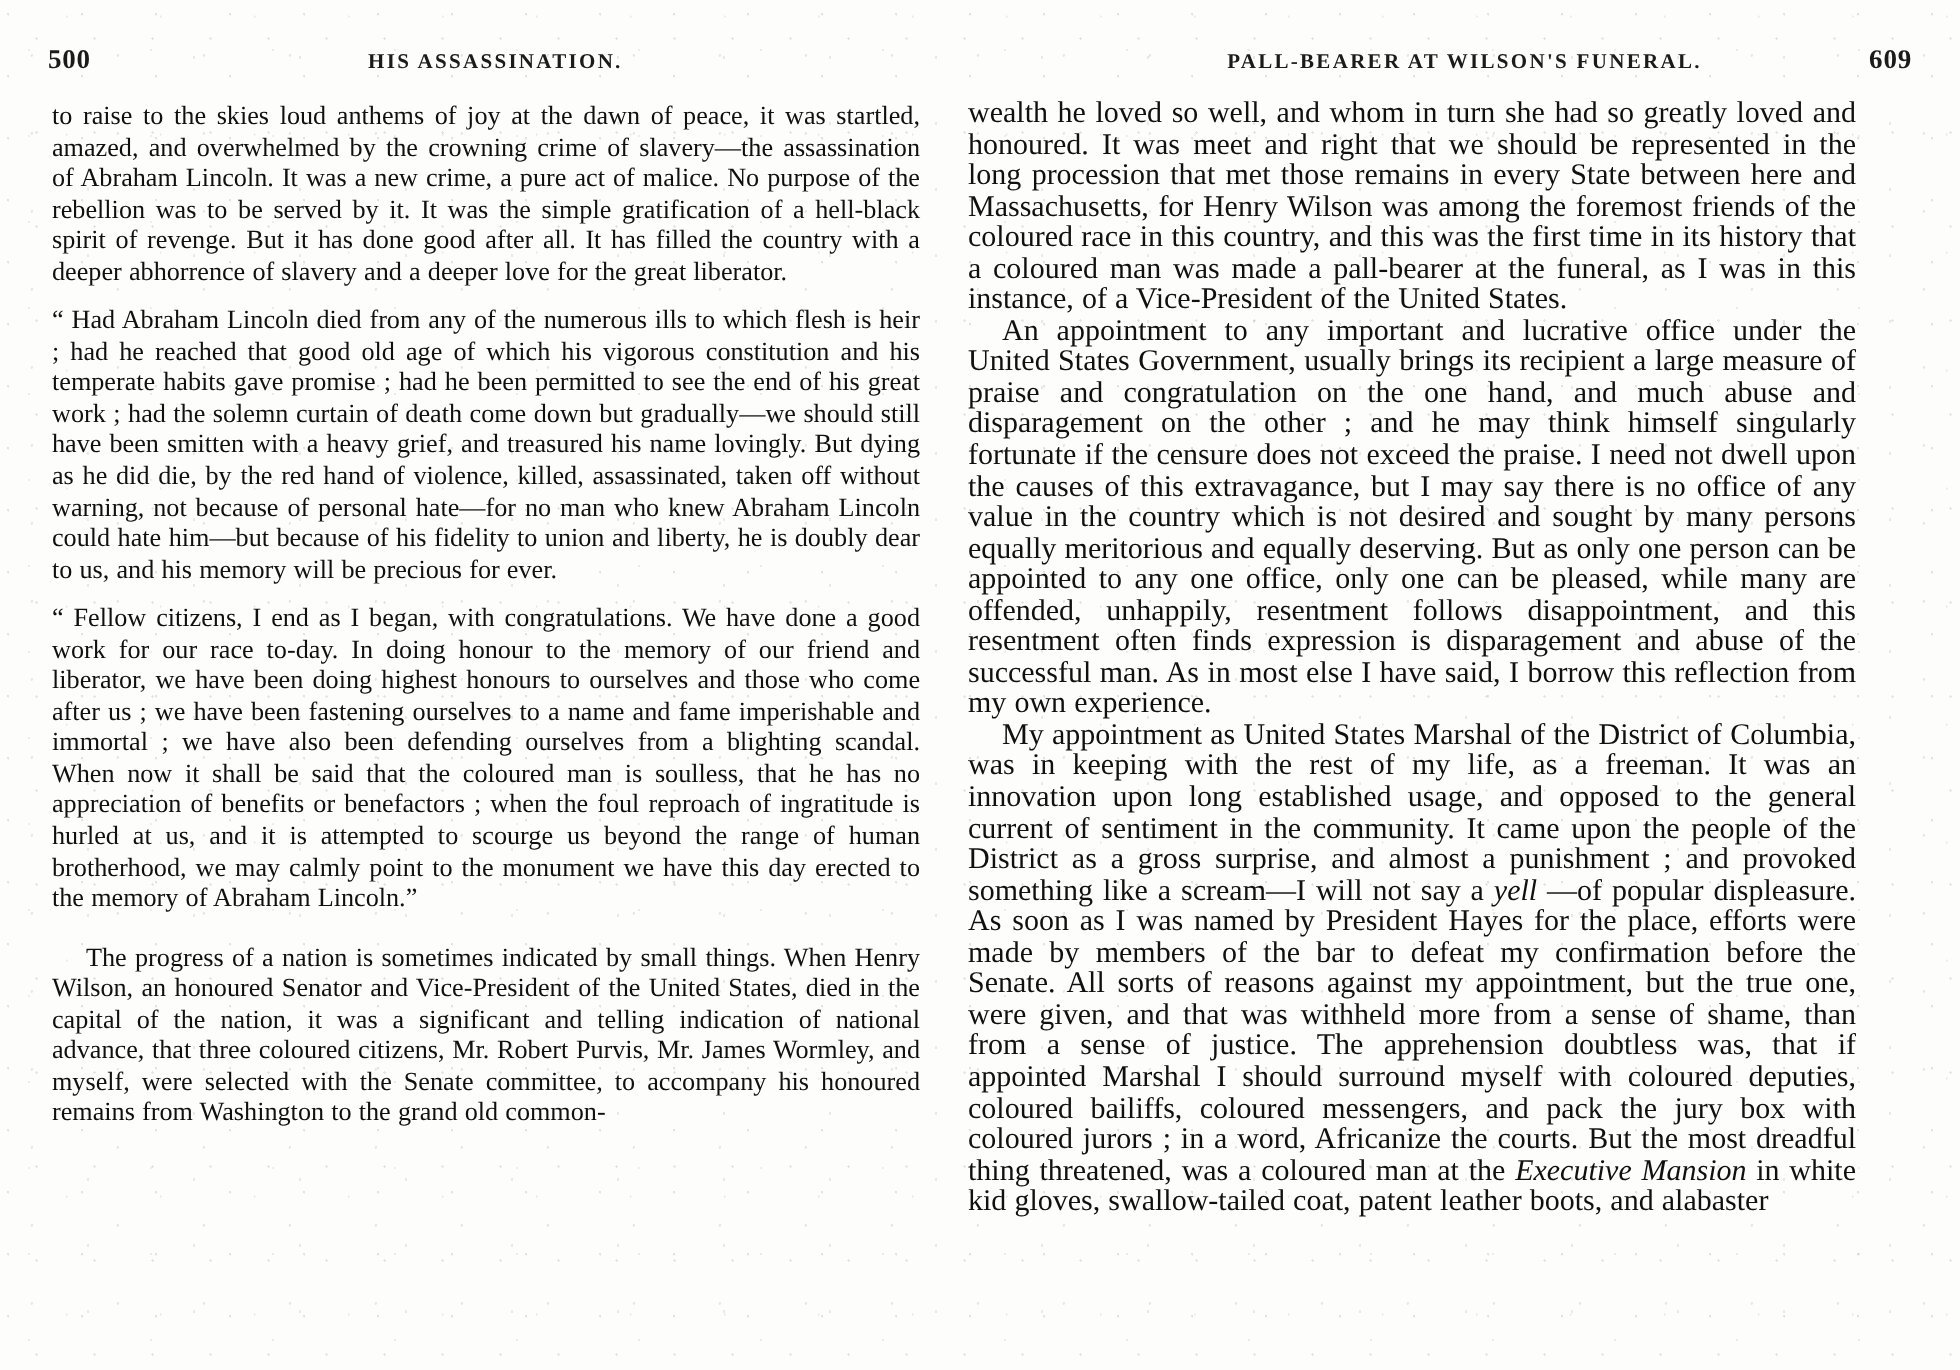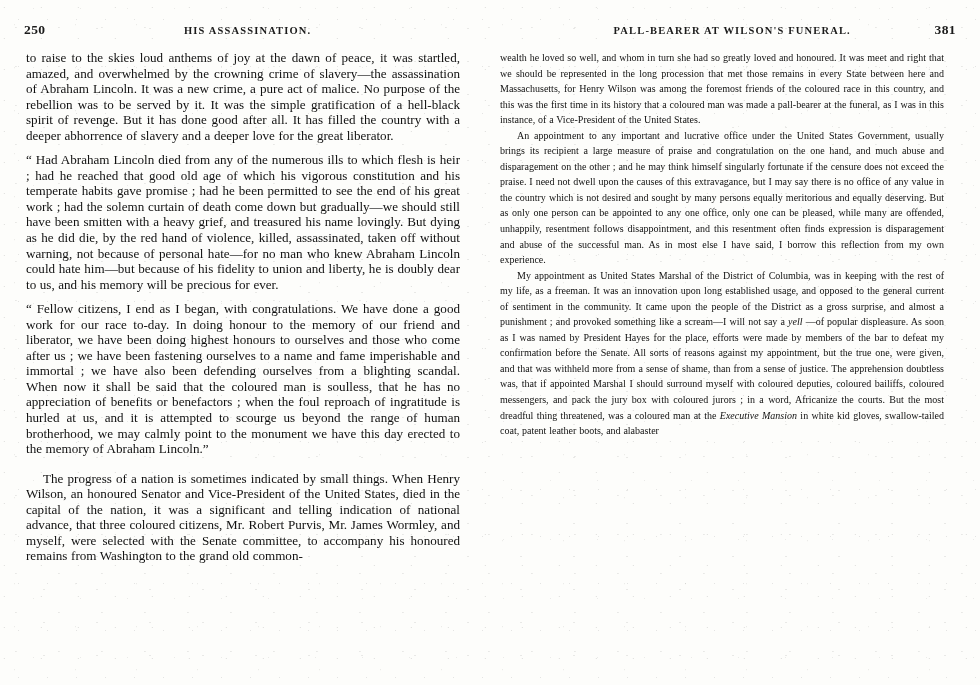--- a/index.html
+++ b/index.html
@@ -63,58 +63,58 @@
   .rh-right .head-title { flex: 1 1 auto; text-align: center; padding-left: 26px; }
   .rh-right .folio { flex: 0 0 auto; }
 
   
   .columns {
     position: absolute;
     top: 50px;
     left: 26px;
     right: 26px;
     display: flex;
-    gap: 40px;
+    gap: 24px;
   }
   .col { width: 434px; }
   .col.right { width: 444px; }
 
   p.para {
     margin: 0;
     font-size: 13.1px;
     line-height: 15.55px;
     color: #101010;
     text-align: justify;
     text-align-last: left;
     word-spacing: 0.3px;
     -webkit-font-smoothing: none;
   }
   p.para.indent { text-indent: 17px; }
   p.para.gap { margin-top: 9px; }
   p.para.gap-lg { margin-top: 14px; }
   i { }
 
-  .col.right p.para { font-size: 10px; }
+  .col.right p.para { font-size: 15px; }
 </style>
 </head>
 <body>
 
 <div class="page">
 
   <div class="running-head">
     <div class="rh-row">
 
       <div class="rh-left">
-        <span class="folio">250</span>
+        <span class="folio">500</span>
         <span class="head-title">HIS ASSASSINATION.</span>
       </div>
 
       <div class="rh-right">
         <span class="head-title">PALL-BEARER AT WILSON'S FUNERAL.</span>
-        <span class="folio">381</span>
+        <span class="folio">609</span>
       </div>
 
     </div>
   </div>
 
   <div class="columns">
 
     <div class="col left">
       <p class="para">to raise to the skies loud anthems of joy at the dawn of peace, it was startled, amazed, and overwhelmed by the crowning crime of slavery—the assassination of Abraham Lincoln. It was a new crime, a pure act of malice. No purpose of the rebellion was to be served by it. It was the simple gratification of a hell-black spirit of revenge. But it has done good after all. It has filled the country with a deeper abhorrence of slavery and a deeper love for the great liberator.</p>
       <p class="para gap">“ Had Abraham Lincoln died from any of the numerous ills to which flesh is heir ; had he reached that good old age of which his vigorous constitution and his temperate habits gave promise ; had he been permitted to see the end of his great work ; had the solemn curtain of death come down but gradually—we should still have been smitten with a heavy grief, and treasured his name lovingly. But dying as he did die, by the red hand of violence, killed, assassinated, taken off without warning, not because of personal hate—for no man who knew Abraham Lincoln could hate him—but because of his fidelity to union and liberty, he is doubly dear to us, and his memory will be precious for ever.</p>

